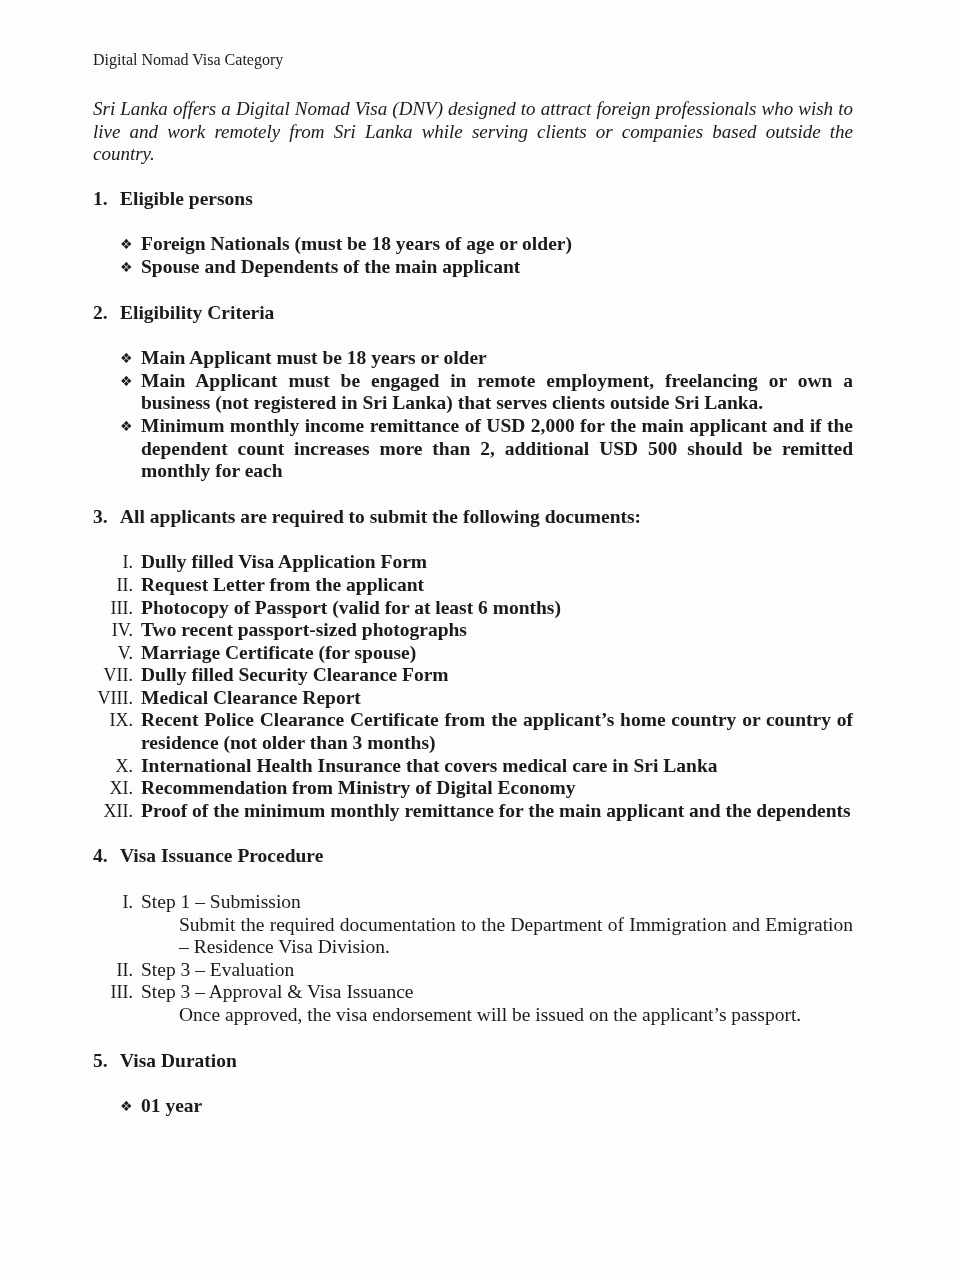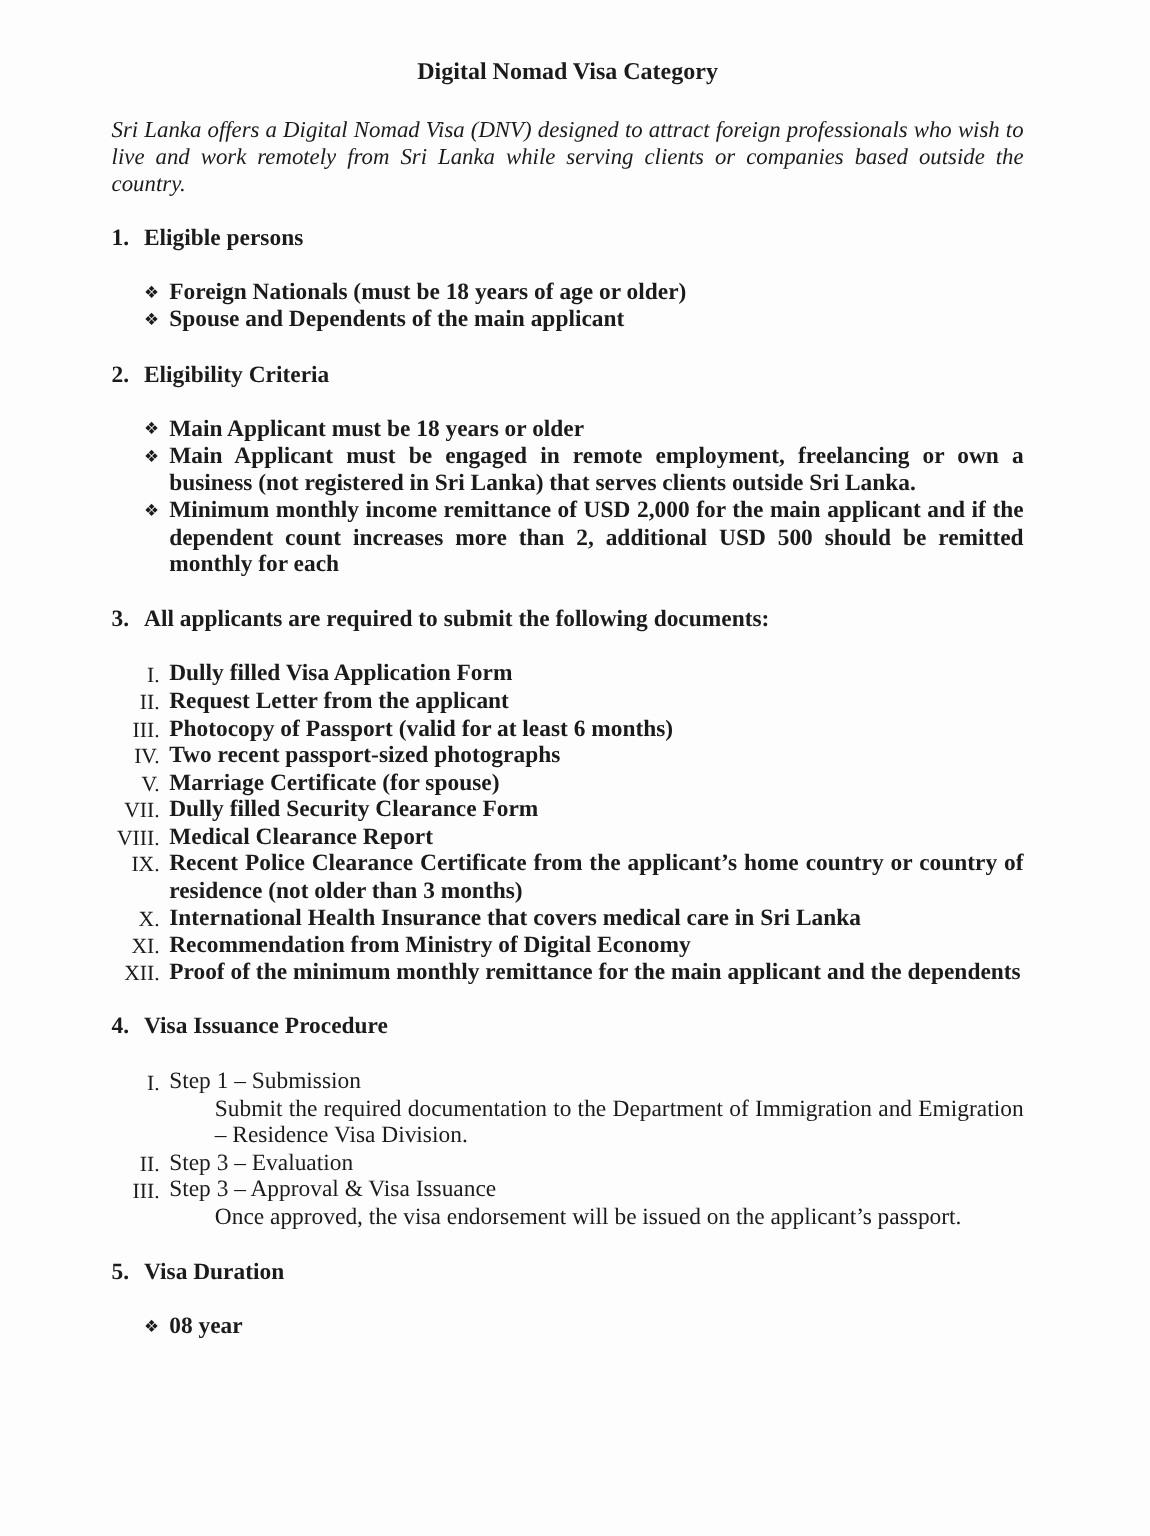--- a/index.html
+++ b/index.html
@@ -11,23 +11,23 @@
     font-family: "Liberation Serif", "DejaVu Serif", serif;
     color: #1b1b1b;
   }
   .page {
     box-sizing: border-box;
     width: 958px;
     height: 1280px;
     padding: 48px 105px 0 93px;
   }
   .doc-title {
-    text-align: center;
-    font-weight: bold;
-    font-size: 20px;
+    text-align: left;
+    font-weight: normal;
+    font-size: 16px;
     line-height: 24px;
     margin: 0 0 26px 0;
   }
   .para {
     font-size: 19px;
     line-height: 22.6px;
     text-align: justify;
     margin: 0 0 22px 0;
     font-style: italic;
   }
@@ -188,17 +188,17 @@
     <div class="step-detail">Once approved, the visa endorsement will be issued on the applicant’s passport.</div>
   </div>
 
   <div class="section-heading">
     <span class="section-number">5.</span>
     <span>Visa Duration</span>
   </div>
   <div class="block">
     <div class="bullet-item">
       <span class="bullet-glyph">❖</span>
-      <span class="item-text">08 year</span>
+      <span class="item-text">01 year</span>
     </div>
   </div>
 
 </div>
 
 </body></html>

